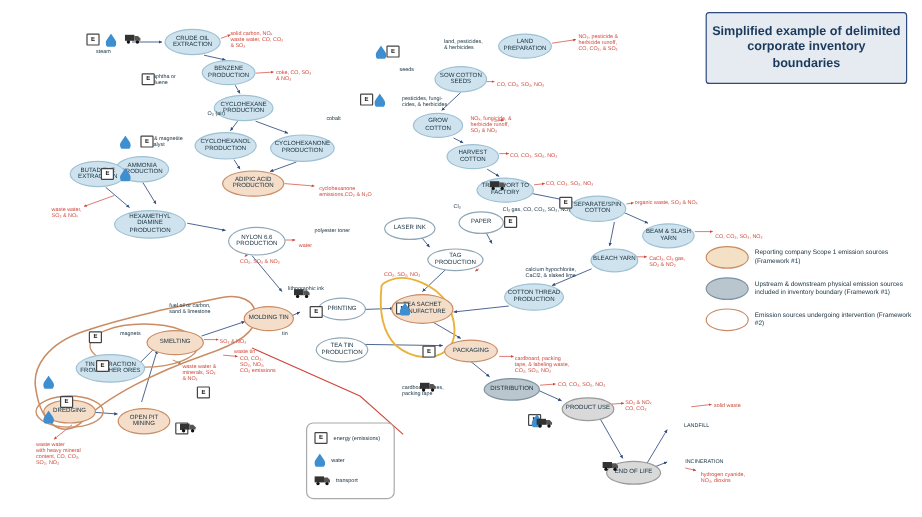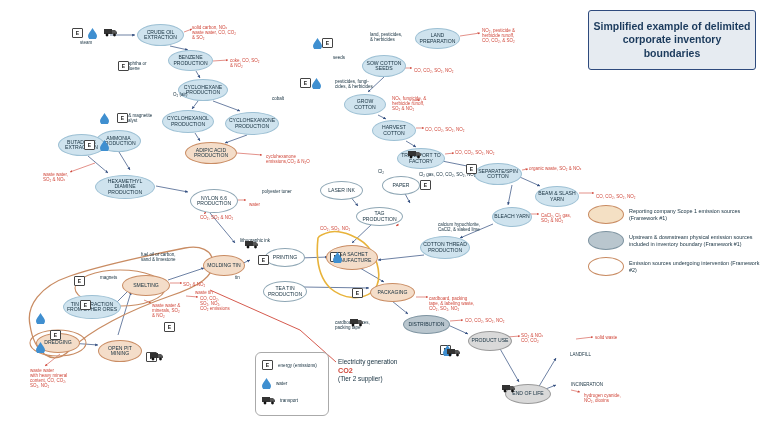--- a/index.html
+++ b/index.html
@@ -172,25 +172,20 @@
   <div class="key-row" style="left:262px;top:396px;">
     <svg width="14" height="9" style="margin-right:4px;">
         <rect x="0" y="1" width="8" height="5" fill="#333"></rect>
         <path d="M8,2 h3 l2,2 v2 h-5 z" fill="#555"></path>
         <circle cx="3" cy="7" r="1.4" fill="#111"></circle>
         <circle cx="10.5" cy="7" r="1.4" fill="#111"></circle>
       </svg>
     <span>transport</span>
   </div>
 
-  <div class="elec-note">
-    <div>Electricity generation</div>
-    <div class="co2">CO2</div>
-    <div>(Tier 2 supplier)</div>
-  </div>
 
   <div id="nodes">
       <div class="node n-blue" style="left: 137px; top: 24px; width: 47px; height: 22px;">CRUDE OIL EXTRACTION</div>
       <div class="node n-blue" style="left: 168px; top: 50px; width: 45px; height: 21px;">BENZENE PRODUCTION</div>
       <div class="node n-blue" style="left: 178px; top: 79px; width: 50px; height: 22px;">CYCLOHEXANE PRODUCTION</div>
       <div class="node n-blue" style="left: 162px; top: 110px; width: 52px; height: 23px;">CYCLOHEXANOL PRODUCTION</div>
       <div class="node n-blue" style="left: 225px; top: 112px; width: 54px; height: 23px;">CYCLOHEXANONE PRODUCTION</div>
       <div class="node n-blue" style="left: 96px; top: 130px; width: 45px; height: 22px;">AMMONIA PRODUCTION</div>
       <div class="node n-blue" style="left: 58px; top: 134px; width: 47px; height: 22px;">BUTADIENE EXTRACTION</div>
       <div class="node n-tan" style="left: 185px; top: 142px; width: 52px; height: 22px;">ADIPIC ACID PRODUCTION</div>

